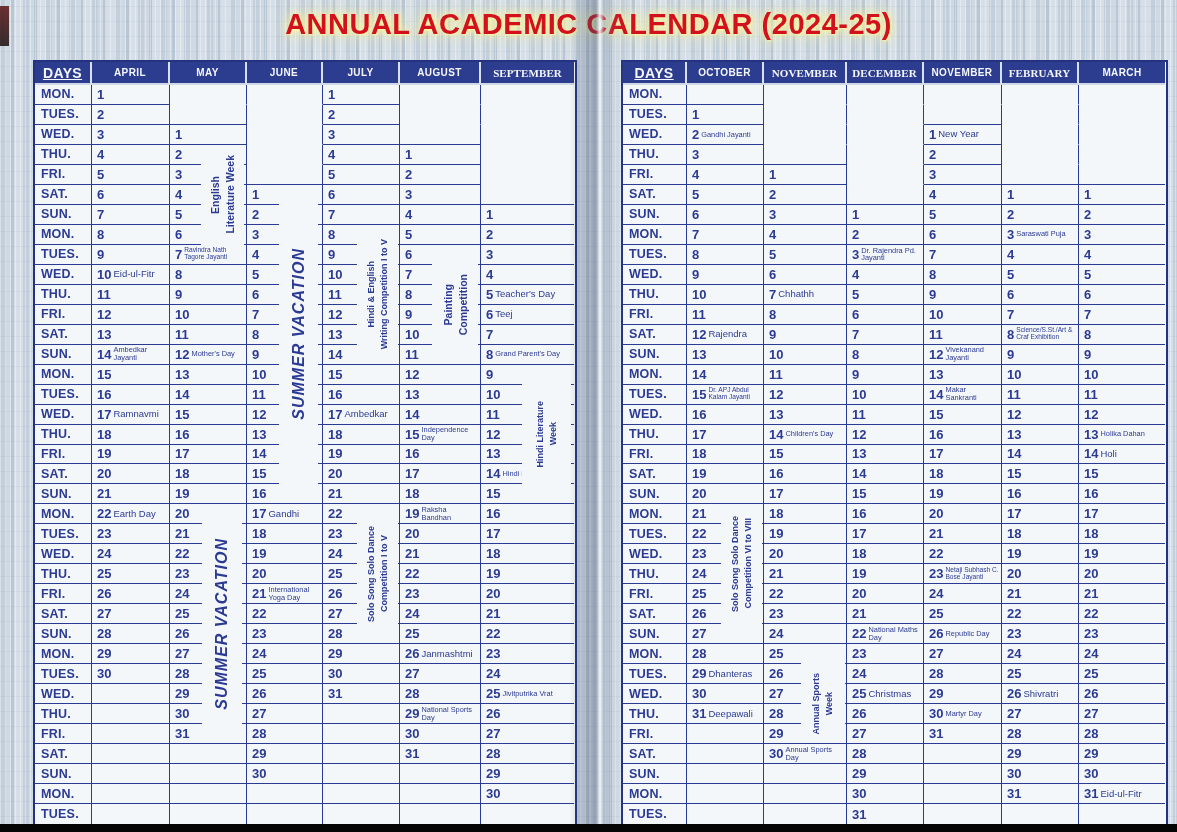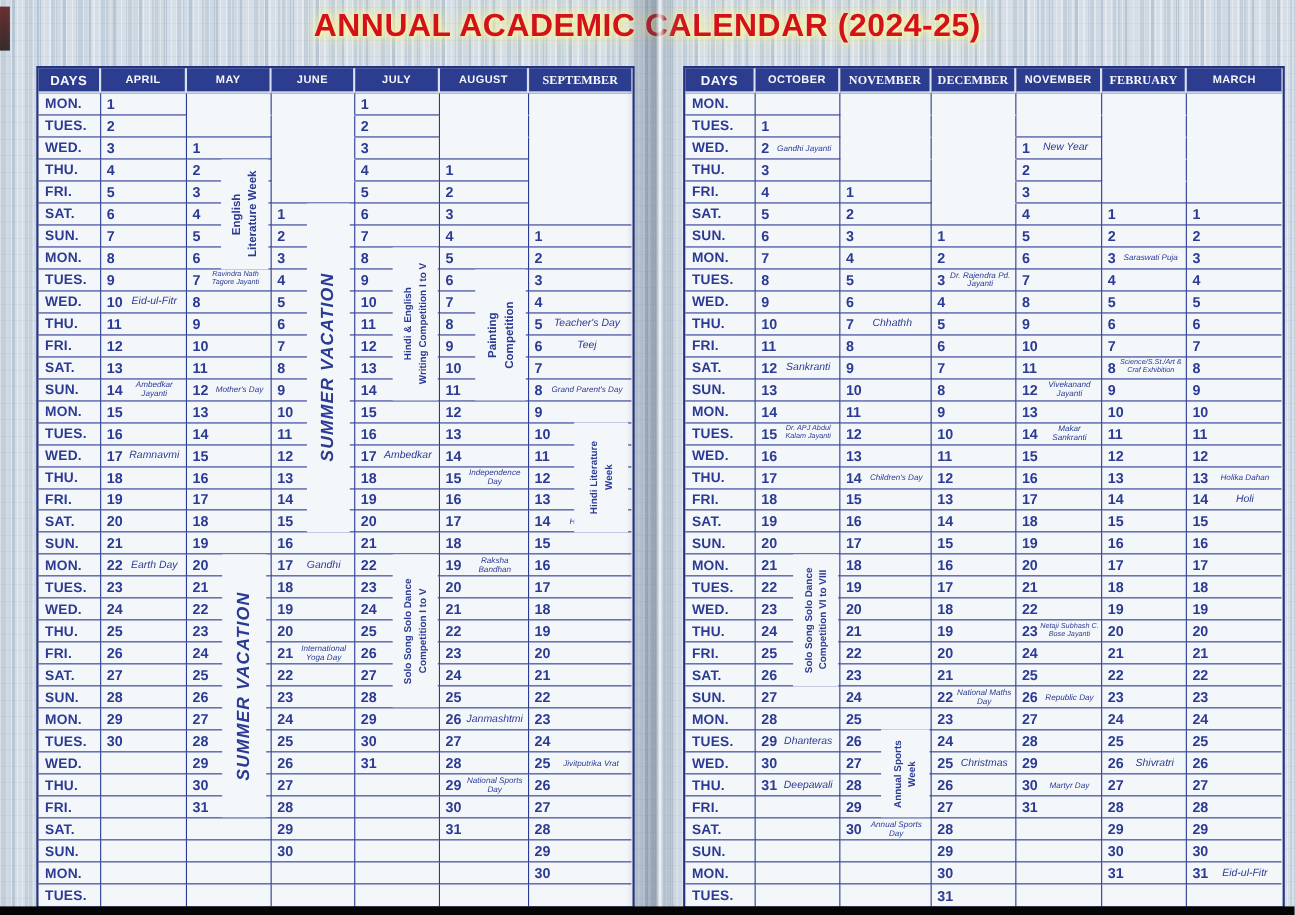--- a/index.html
+++ b/index.html
@@ -46,26 +46,26 @@
   .cell.lastcol{border-right:none;}
   .cell.lastrow{border-bottom:none;}
   .cell.merge{border-bottom-color:transparent;}
   .hcell{
     background:var(--hdrbg);color:#f5f7fb;font-weight:700;
     justify-content:center;letter-spacing:.4px;
     border-right:2px solid #d9e1ec;border-bottom:2px solid #cfd8e6;
     font-size:10px;
   }
   .hcell.hsm{font-size:11px;letter-spacing:.1px;font-family:Liberation Serif, serif;}
-  .hcell.hdays{font-size:12px;}
+  .hcell.hdays{font-size:14px;text-decoration:underline;}
   .dcell{font-weight:700;font-size:12.5px;padding-left:6px;letter-spacing:.2px;}
   .mcell{padding-left:5px;gap:2px;}
   .num{font-weight:700;font-size:13px;flex:0 0 auto;}
   .hasev .num{font-weight:800;}
-  .ev{flex:1 1 auto;text-align:center;font-style:italic;line-height:1.05;padding-right:2px;}
+  .ev{flex:1 1 auto;line-height:1.05;padding-right:2px;}
   .ev-lg{font-size:9.5px;white-space:nowrap;}
   .ev-sm{font-size:7.4px;}
   .ev-xs{font-size:6.6px;}
   .vlabel{
     position:absolute;z-index:4;background:var(--cellbg);
     display:flex;flex-direction:row;align-items:center;justify-content:center;gap:3px;
     color:var(--navy);
   }
   .vline{writing-mode:vertical-rl;transform:rotate(180deg);white-space:nowrap;}
   .vl-big .vline{font-size:16px;font-weight:800;font-style:italic;letter-spacing:1px;}
@@ -946,21 +946,21 @@
     </div>
     <div class="cell mcell">
       <span class="num">7</span>
     </div>
     <div class="cell mcell lastcol">
       <span class="num">7</span>
     </div>
     <div class="cell dcell">SAT.</div>
     <div class="cell mcell hasev">
       <span class="num">12</span>
-      <span class="ev ev-lg">Sankranti</span>
+      <span class="ev ev-lg">Rajendra</span>
     </div>
     <div class="cell mcell">
       <span class="num">9</span>
     </div>
     <div class="cell mcell">
       <span class="num">7</span>
     </div>
     <div class="cell mcell">
       <span class="num">11</span>
     </div>

